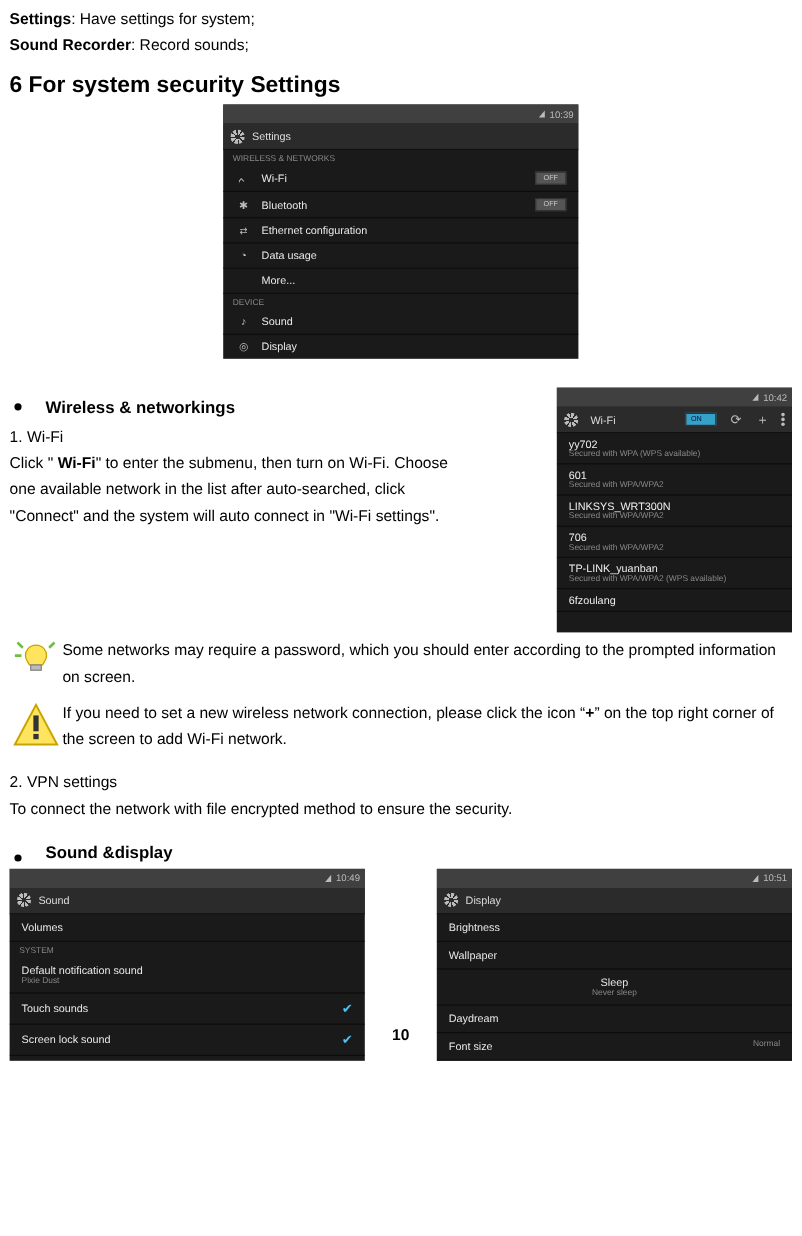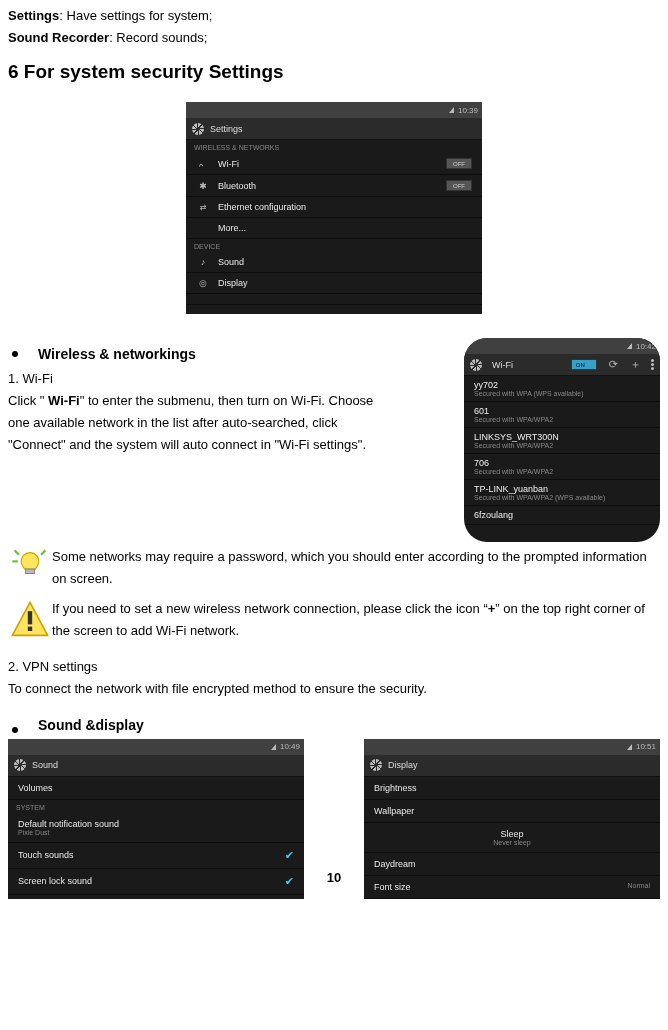--- a/index.html
+++ b/index.html
@@ -11,21 +11,21 @@
     color: #000;
     padding: 6px 8px 4px 8px;
     position: relative;
   }
   .intro-line { line-height: 1.5; margin-bottom: 2px; }
   .bold { font-weight: bold; }
   h2.section-heading {
     font-size: 19px;
     font-weight: bold;
     margin-top: 14px;
-    margin-bottom: 19px;
+    margin-bottom: 4px;
   }
   h3.sub-heading {
     font-size: 14px;
     font-weight: bold;
     display: inline;
   }
   .bullet-row { display: flex; align-items: center; margin-top: 8px; margin-bottom: 6px; }
   .bullet-dot { width: 6px; height: 6px; background: #000; border-radius: 50%; margin-right: 20px; margin-left: 4px; }
   p.body { line-height: 1.7; }
   .wifi-block { display: flex; }
@@ -94,21 +94,21 @@
   .bt-icon::before{content:"✱";color:#bbb;font-size:9px;}
   .eth-icon::before{content:"⇄";color:#bbb;font-size:8px;}
   .data-icon::before{content:"◔";color:#bbb;font-size:9px;}
   .snd-icon::before{content:"♪";color:#bbb;font-size:9px;}
   .disp-icon::before{content:"◎";color:#bbb;font-size:9px;}
 
   
   .shot-settings { width: 296px; height: 212px; margin: 0 auto; }
 
   
-  .shot-wifi { width: 196px; height: 204px; margin-left:10px;border-radius:23px;}
+  .shot-wifi { width: 196px; height: 204px; margin-left:10px;}
   .shot-wifi .header-bar { gap:4px; }
   .shot-wifi .hdr-icon { color:#bbb; font-size:11px; margin-left:8px;}
   .shot-wifi .row { flex-direction: column; align-items:flex-start; padding:4px 10px;}
   .shot-wifi .row .ssid { color:#eee; font-size:9px;}
   .shot-wifi .row .sec { color:#888; font-size:7px;}
   .tri-dots{display:flex;flex-direction:column;gap:1px;margin-left:6px;}
   .tri-dots span{width:3px;height:3px;background:#bbb;border-radius:50%;}
 
   
   .tip { display: flex; align-items: flex-start; margin-top: 4px; margin-bottom: 8px; gap: 0; }
@@ -155,20 +155,24 @@
     <span class="toggle">OFF</span>
   </div>
   <div class="row">
     <span class="icon bt-icon"></span>
     <span class="txt">Bluetooth</span>
     <span class="toggle">OFF</span>
   </div>
   <div class="row">
     <span class="icon eth-icon"></span>
     <span class="txt">Ethernet configuration</span>
+  </div>
+  <div class="row">
+    <span class="icon data-icon"></span>
+    <span class="txt">Data usage</span>
   </div>
   <div class="row">
     <span class="icon"></span>
     <span class="txt">More...</span>
   </div>
   <div class="section-label">DEVICE</div>
   <div class="row">
     <span class="icon snd-icon"></span>
     <span class="txt">Sound</span>
   </div>

